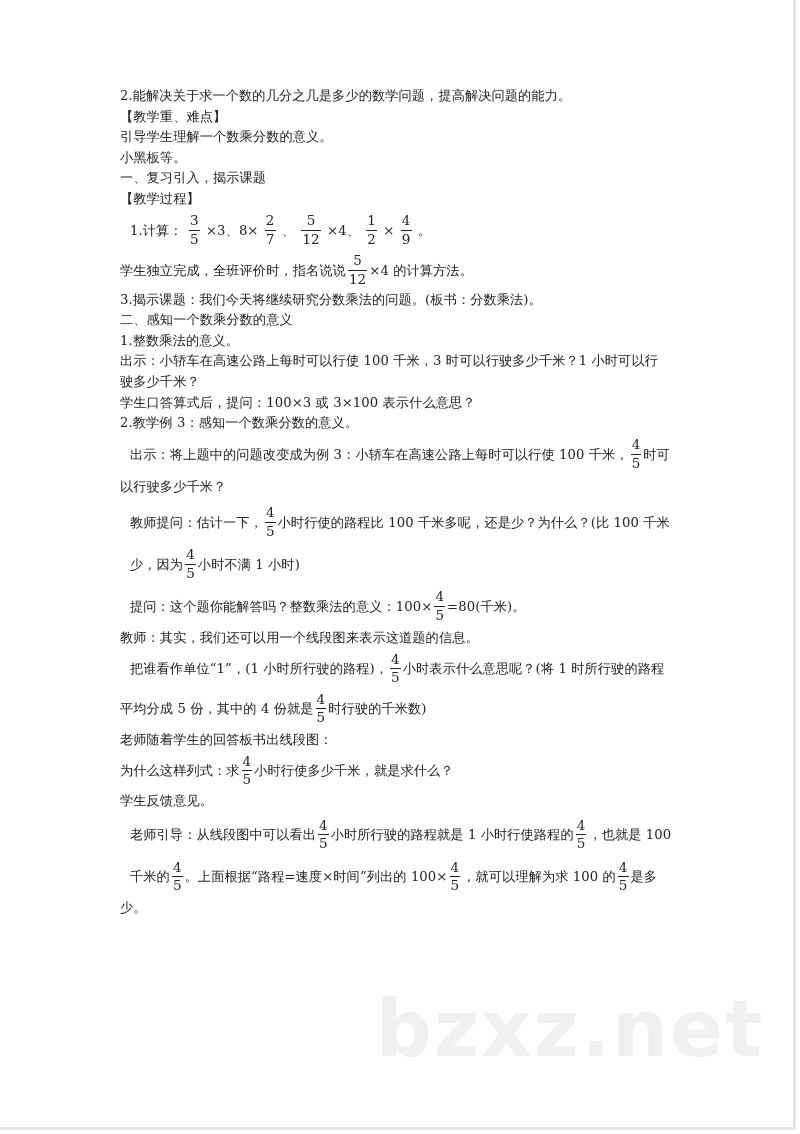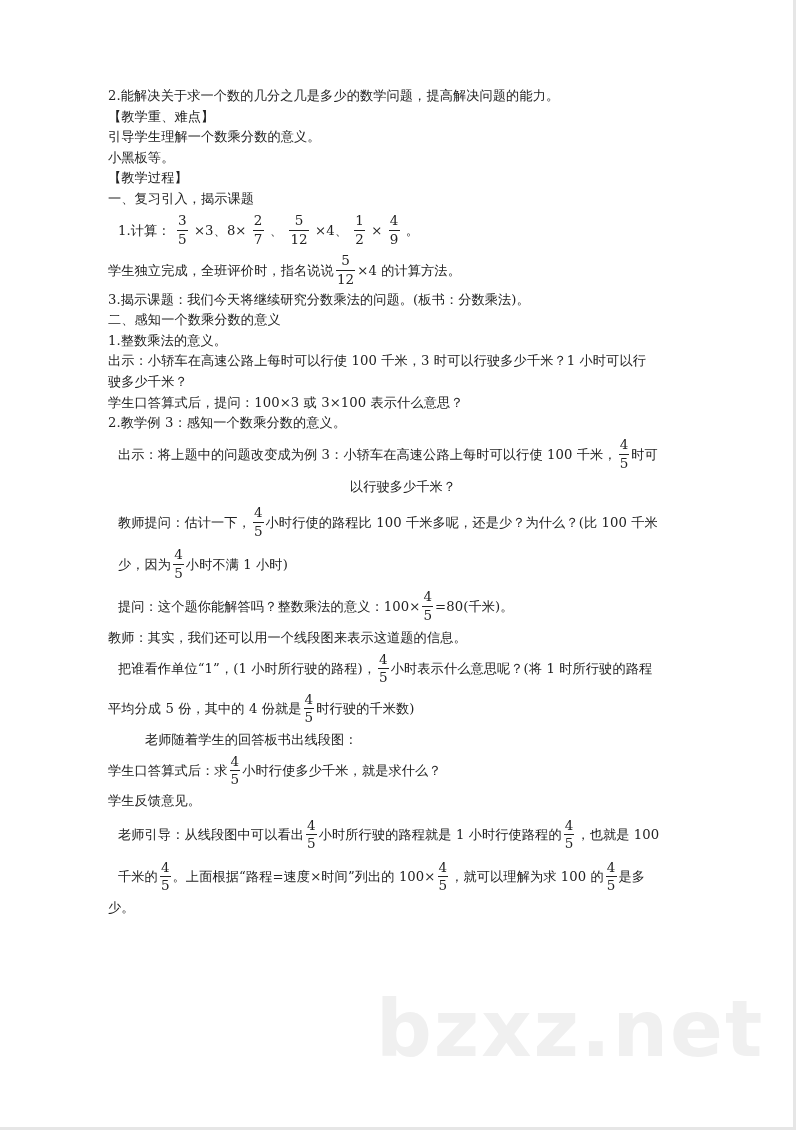--- a/index.html
+++ b/index.html
@@ -4,21 +4,21 @@
 <style>
   html, body { margin: 0; padding: 0; }
   body {
     width: 800px; height: 1134px; background: #ffffff; position: relative; overflow: hidden;
     font-family: "DejaVu Serif", "Liberation Serif", serif; color: #222;
   }
   .page-frame {
     position: absolute; left: 0; top: 0; width: 796px; height: 1130px;
     border-right: 3px solid #e6e6e6; border-bottom: 3px solid #e6e6e6; box-sizing: border-box;
   }
-  .content { position: absolute; left: 108px; top: 86px; width: 590px; font-size: 13.2px; letter-spacing: 0.1px; }
+  .content { position: absolute; left: 120px; top: 86px; width: 590px; font-size: 13.2px; letter-spacing: 0.1px; }
   .ln { height: 20.6px; line-height: 20.6px; white-space: nowrap; }
   .ln.f { height: 42px; line-height: 42px; margin-left: 10px; }
   .ln.f2 { height: 38px; line-height: 38px; }
   .frac {
     display: inline-flex; flex-direction: column; align-items: center; vertical-align: middle;
     margin: 0 2px; line-height: 1; font-size: 13.5px; position: relative; top: -1px;
   }
   .frac .num { padding: 0 1px 2px; }
   .frac .den { border-top: 1px solid #222; padding: 2px 1px 0; }
   .watermark {
@@ -29,22 +29,22 @@
 </head>
 <body>
 
 <div class="page-frame"></div>
 
 <div class="content">
   <div class="ln">2.能解决关于求一个数的几分之几是多少的数学问题，提高解决问题的能力。</div>
   <div class="ln">【教学重、难点】</div>
   <div class="ln">引导学生理解一个数乘分数的意义。</div>
   <div class="ln">小黑板等。</div>
+  <div class="ln">一、复习引入，揭示课题</div>
   <div class="ln">【教学过程】</div>
-  <div class="ln">一、复习引入，揭示课题</div>
 
   <div class="ln f">
     <span>1.计算：</span>
     <span class="frac">
         <span class="num">3</span>
         <span class="den">5</span>
       </span>
     <span>×3、8×</span>
     <span class="frac">
         <span class="num">2</span>
@@ -82,21 +82,21 @@
   <div class="ln">驶多少千米？</div>
   <div class="ln">学生口答算式后，提问：100×3 或 3×100 表示什么意思？</div>
   <div class="ln">2.教学例 3：感知一个数乘分数的意义。</div>
 
   <div class="ln f">
     <span>出示：将上题中的问题改变成为例 3：小轿车在高速公路上每时可以行使 100 千米，</span><span class="frac">
         <span class="num">4</span>
         <span class="den">5</span>
       </span><span>时可</span>
   </div>
-  <div class="ln" style="height:26px;line-height:22px;text-align:center;">以行驶多少千米？</div>
+  <div class="ln" style="height:26px;line-height:22px;">以行驶多少千米？</div>
 
   <div class="ln f">
     <span>教师提问：估计一下，</span><span class="frac">
         <span class="num">4</span>
         <span class="den">5</span>
       </span><span>小时行使的路程比 100 千米多呢，还是少？为什么？(比 100 千米</span>
   </div>
   <div class="ln f">
     <span>少，因为</span><span class="frac">
         <span class="num">4</span>
@@ -117,23 +117,23 @@
         <span class="num">4</span>
         <span class="den">5</span>
       </span><span>小时表示什么意思呢？(将 1 时所行驶的路程</span>
   </div>
   <div class="ln f2">
     <span>平均分成 5 份，其中的 4 份就是</span><span class="frac">
         <span class="num">4</span>
         <span class="den">5</span>
       </span><span>时行驶的千米数)</span>
   </div>
-  <div class="ln" style="height:24px;line-height:24px;margin-left:37px;">老师随着学生的回答板书出线段图：</div>
+  <div class="ln" style="height:24px;line-height:24px;">老师随着学生的回答板书出线段图：</div>
   <div class="ln f2">
-    <span>学生口答算式后：求</span><span class="frac">
+    <span>为什么这样列式：求</span><span class="frac">
         <span class="num">4</span>
         <span class="den">5</span>
       </span><span>小时行使多少千米，就是求什么？</span>
   </div>
   <div class="ln" style="height:24px;line-height:22px;">学生反馈意见。</div>
 
   <div class="ln f">
     <span>老师引导：从线段图中可以看出</span><span class="frac">
         <span class="num">4</span>
         <span class="den">5</span>

